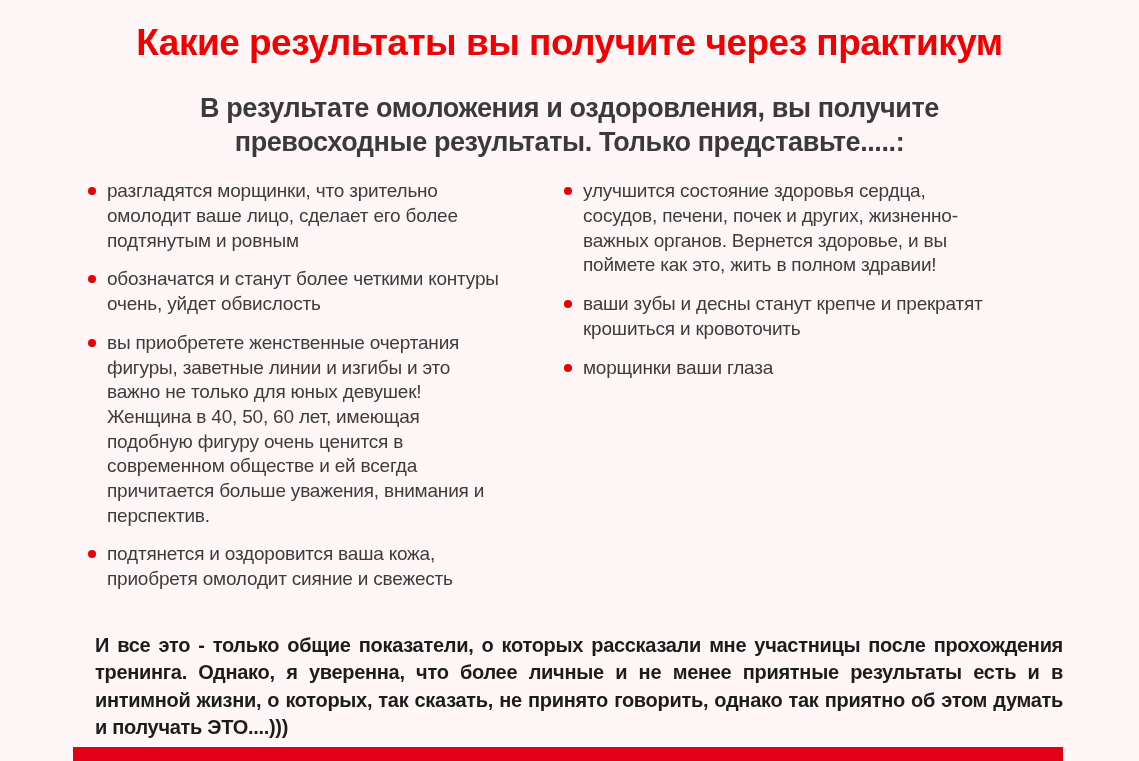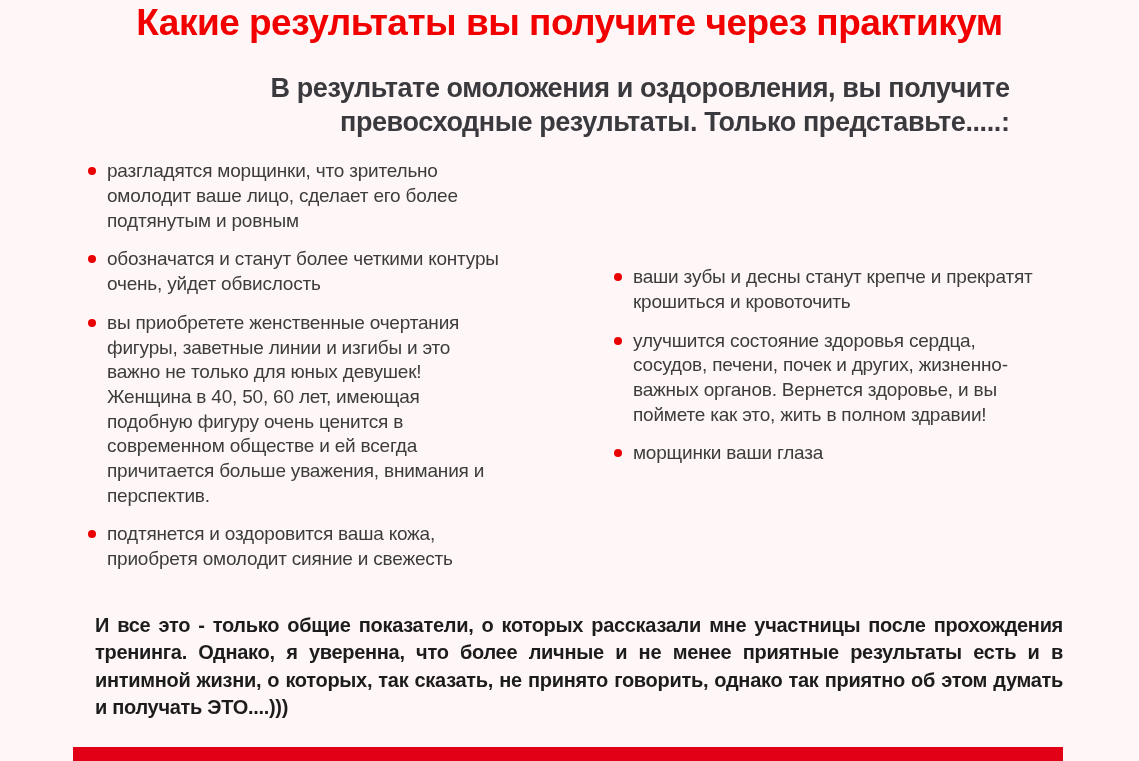--- a/index.html
+++ b/index.html
@@ -8,45 +8,44 @@
     background:#fff7f7;
   }
   .page{
     position:relative;
     width:1139px;
     height:761px;
     background:#fff7f7;
     overflow:hidden;
   }
   .main-title{
-    margin:0;
-    padding-top:0;
+    margin:8px;
+    padding-top:12px;
     text-align:center;
     color:#f20000;
     font-size:37px;
     font-weight:bold;
     line-height:1.24;
     letter-spacing:-0.5px;
   }
   .main-title .line{display:block;}
   .subtitle{
     margin:26px auto 0;
     max-width:880px;
-    text-align:right;
+    text-align:center;
     color:#3a3a3e;
     font-size:27px;
     font-weight:bold;
     line-height:1.25;
     letter-spacing:-0.4px;
   }
   .columns{
     display:flex;
     padding:20px 0 0 88px;
-    gap:96px;
-    align-items:center;
+    gap:46px;
   }
   .col{width:430px;}
   .benefit-list{margin:0;padding:0;list-style:none;}
   .benefit-item{
     display:flex;
     align-items:flex-start;
     margin-bottom:14px;
     color:#3c3c3c;
     font-size:19px;
     line-height:1.3;
@@ -114,26 +113,26 @@
           <span class="benefit-text">подтянется и оздоровится ваша кожа, приобретя омолодит сияние и свежесть</span>
         </li>
       </ul>
 
     <ul class="benefit-list col">
 
 
 
         <li class="benefit-item">
           <span class="bullet"></span>
-          <span class="benefit-text">ваши зубы и десны станут крепче и прекратят крошиться и кровоточить</span>
+          <span class="benefit-text">улучшится состояние здоровья сердца, сосудов, печени, почек и других, жизненно-важных органов. Вернется здоровье, и вы поймете как это, жить в полном здравии!</span>
         </li>
 
         <li class="benefit-item">
           <span class="bullet"></span>
-          <span class="benefit-text">улучшится состояние здоровья сердца, сосудов, печени, почек и других, жизненно-важных органов. Вернется здоровье, и вы поймете как это, жить в полном здравии!</span>
+          <span class="benefit-text">ваши зубы и десны станут крепче и прекратят крошиться и кровоточить</span>
         </li>
 
 
 
         <li class="benefit-item">
           <span class="bullet"></span>
           <span class="benefit-text">морщинки ваши глаза</span>
         </li>
       </ul>
 

